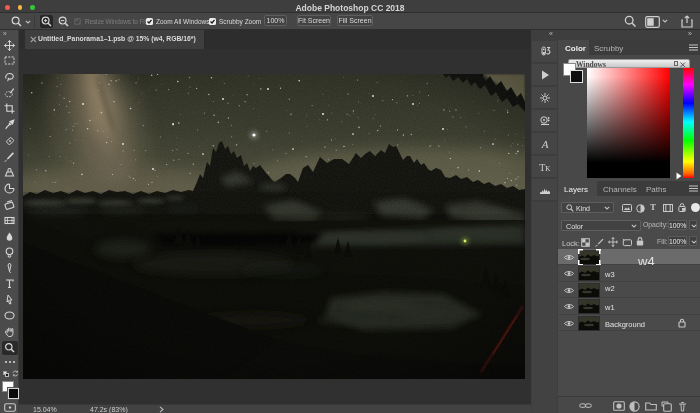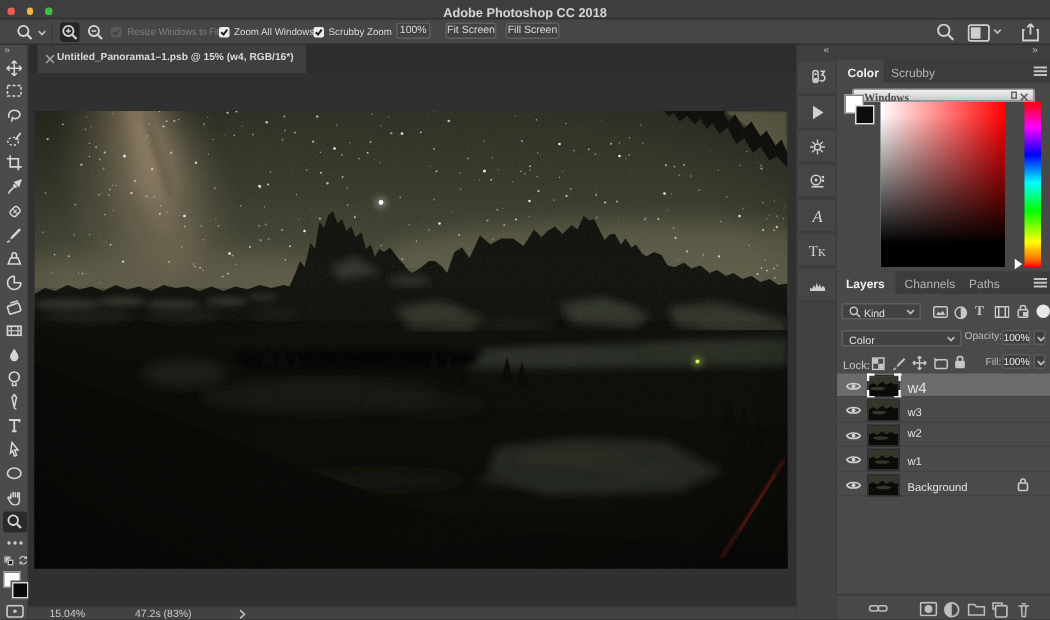--- a/index.html
+++ b/index.html
@@ -702,21 +702,21 @@
 <div style="position:absolute;left:683px;top:68px;width:11px;height:110px;background:
 linear-gradient(to bottom,#f00 0%,#f0f 15%,#00f 32%,#0ff 49%,#0f0 66%,#ff0 85%,#f60 96%,#f00 100%)"></div>
 <svg width="6" height="8" style="position:absolute;left:676px;top:172px">
     <path d="M0.5,0.5 L5.5,4 L0.5,7.5 Z" fill="#fff"></path>
   </svg>
 <div style="position:absolute;left:563px;top:63px;width:13px;height:13px;background:#fff;border:1px solid #888"></div>
 <div style="position:absolute;left:570px;top:70px;width:13px;height:13px;background:#0d0d0d;border:1.5px solid #e0e0e0"></div>
 
 <div class="abs" style="left:558px;top:181px;width:142px;height:15px;background:#3c3c3c"></div>
 <div class="abs" style="left:558px;top:181px;width:39px;height:15px;background:#484848"></div>
-<span class="abs" style="left:564px;top:184.5px;font-size:8px;font-weight:bold;color:#f0f0f0">Layers</span>
+<span class="abs" style="left:564px;top:184.5px;font-size:8px;font-weight:normal;color:#f0f0f0">Layers</span>
 <span class="abs" style="left:603px;top:184.5px;font-size:8px;color:#b4b4b4">Channels</span>
 <span class="abs" style="left:646px;top:184.5px;font-size:8px;color:#b4b4b4">Paths</span>
 <div class="abs" style="left:689px;top:185px">
     <svg width="9" height="7" viewBox="0 0 9 7" style="">
       <path d="M0,1 h9 M0,3.5 h9 M0,6 h9" stroke="#c4c4c4" stroke-width="1.2"></path>
     </svg>
   </div>
 <div class="abs" style="left:558px;top:196px;width:142px;height:217px;background:#4a4a4a"></div>
 
 <div style="position:absolute;left:561px;top:202px;width:53px;height:11px;background:#424242;border:1px solid #5e5e5e;border-radius:1px">
@@ -835,21 +835,21 @@
 <div style="position:absolute;left:577.5px;top:249.0px;width:23px;height:16px;
         background:
         linear-gradient(#fff,#fff) left top/5px 1.5px no-repeat,
         linear-gradient(#fff,#fff) left top/1.5px 5px no-repeat,
         linear-gradient(#fff,#fff) right top/5px 1.5px no-repeat,
         linear-gradient(#fff,#fff) right top/1.5px 5px no-repeat,
         linear-gradient(#fff,#fff) left bottom/5px 1.5px no-repeat,
         linear-gradient(#fff,#fff) left bottom/1.5px 5px no-repeat,
         linear-gradient(#fff,#fff) right bottom/5px 1.5px no-repeat,
         linear-gradient(#fff,#fff) right bottom/1.5px 5px no-repeat;"></div>
-<div style="position:absolute;left:605px;top:253.5px;color:#e2e2e2;font-size:10px">w4</div>
+<div style="position:absolute;left:638px;top:253.5px;color:#e2e2e2;font-size:13px">w4</div>
 <div style="position:absolute;left:558px;top:265.0px;width:142px;height:16.5px;background:#4a4a4a;border-bottom:1px solid #424242"></div>
 <div style="position:absolute;left:564px;top:270.0px;width:10px;height:7px">
     <svg width="10" height="7" viewBox="0 0 10 7" style="">
       <path d="M0.5,3.5 C2,1 8,1 9.5,3.5 C8,6 2,6 0.5,3.5 Z" fill="none" stroke="#d0d0d0" stroke-width="1"></path>
       <circle cx="5" cy="3.5" r="1.3" fill="#d0d0d0"></circle>
     </svg>
   </div>
 <div style="position:absolute;left:579px;top:267.0px;width:20px;height:13px;outline:1px solid #2e2e2e">
     <svg width="20" height="13" viewBox="0 0 20 13">
       <rect width="20" height="13" fill="#15150f"></rect>

